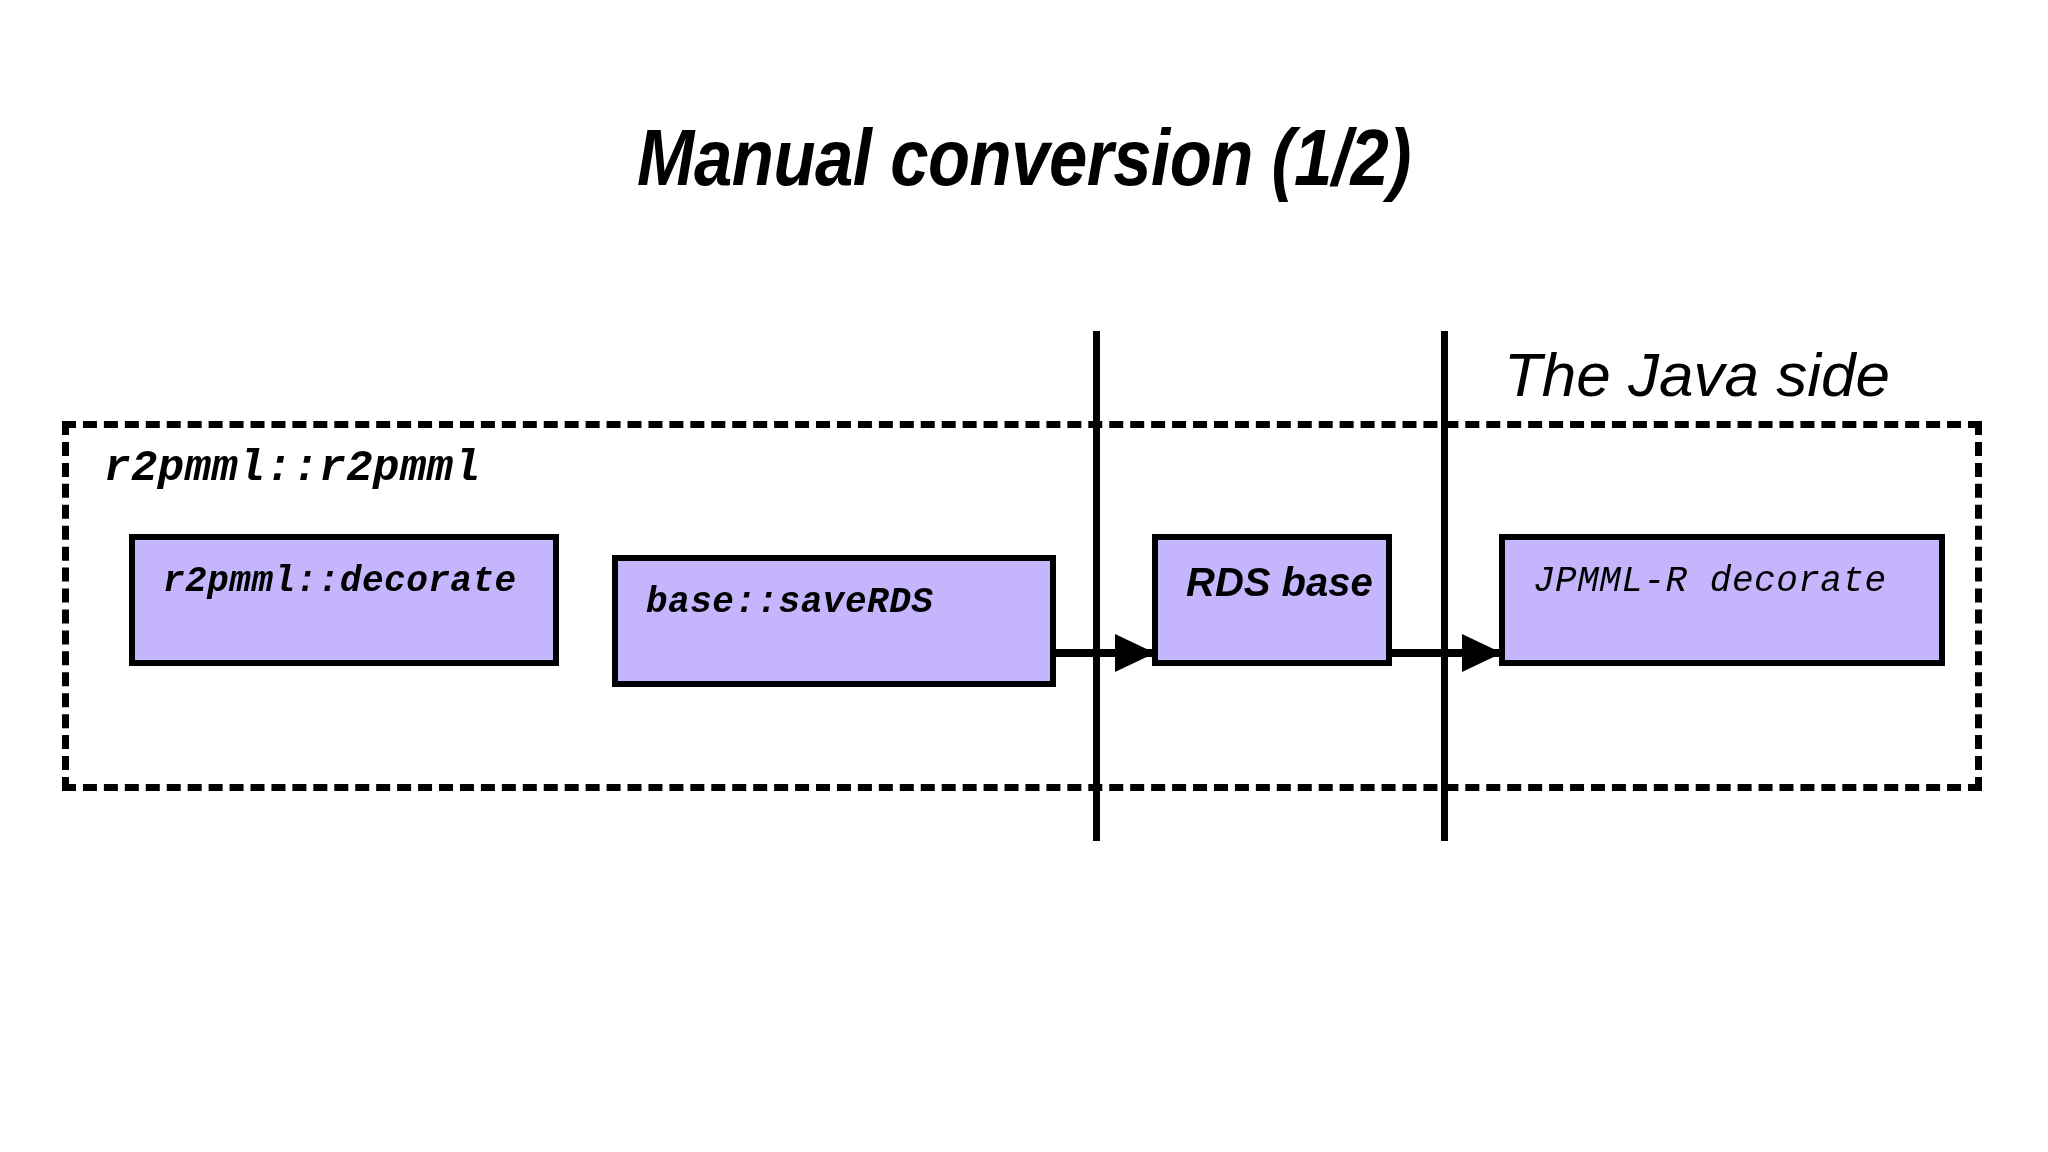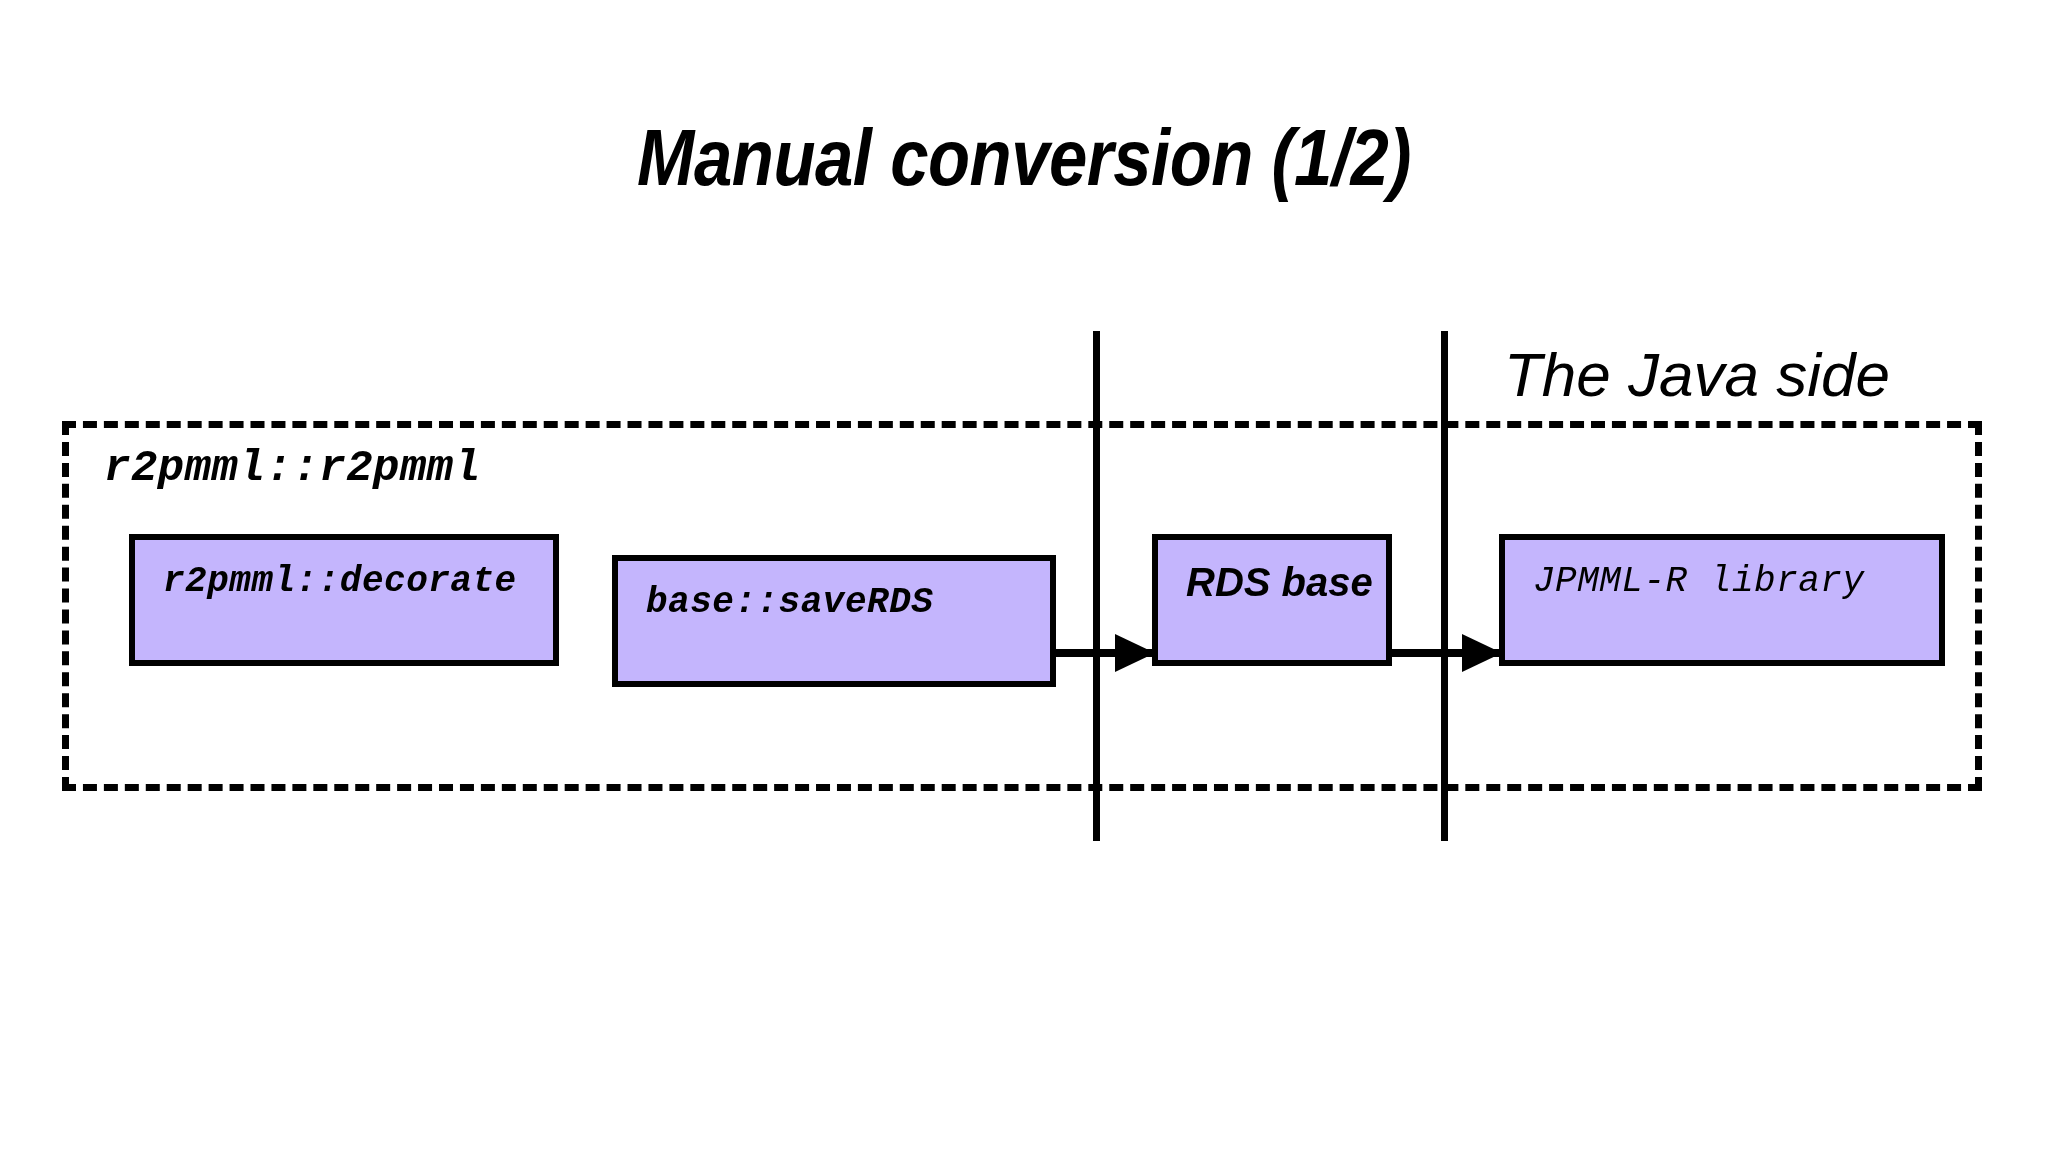--- a/index.html
+++ b/index.html
@@ -176,21 +176,21 @@
 
   <div class="node-box node-saverds">
     <span class="node-label">base::saveRDS</span>
   </div>
 
   <div class="node-box node-rdsfile">
     <span class="node-label sans-label">RDS base</span>
   </div>
 
   <div class="node-box node-jpmml">
-    <span class="node-label mono-regular">JPMML-R library</span>
+    <span class="node-label mono-regular">JPMML-R decorate</span>
   </div>
 
   <div class="arrow arrow-1">
     <span class="shaft"></span>
     <span class="head"></span>
   </div>
 
   <div class="arrow arrow-2">
     <span class="shaft"></span>
     <span class="head"></span>

